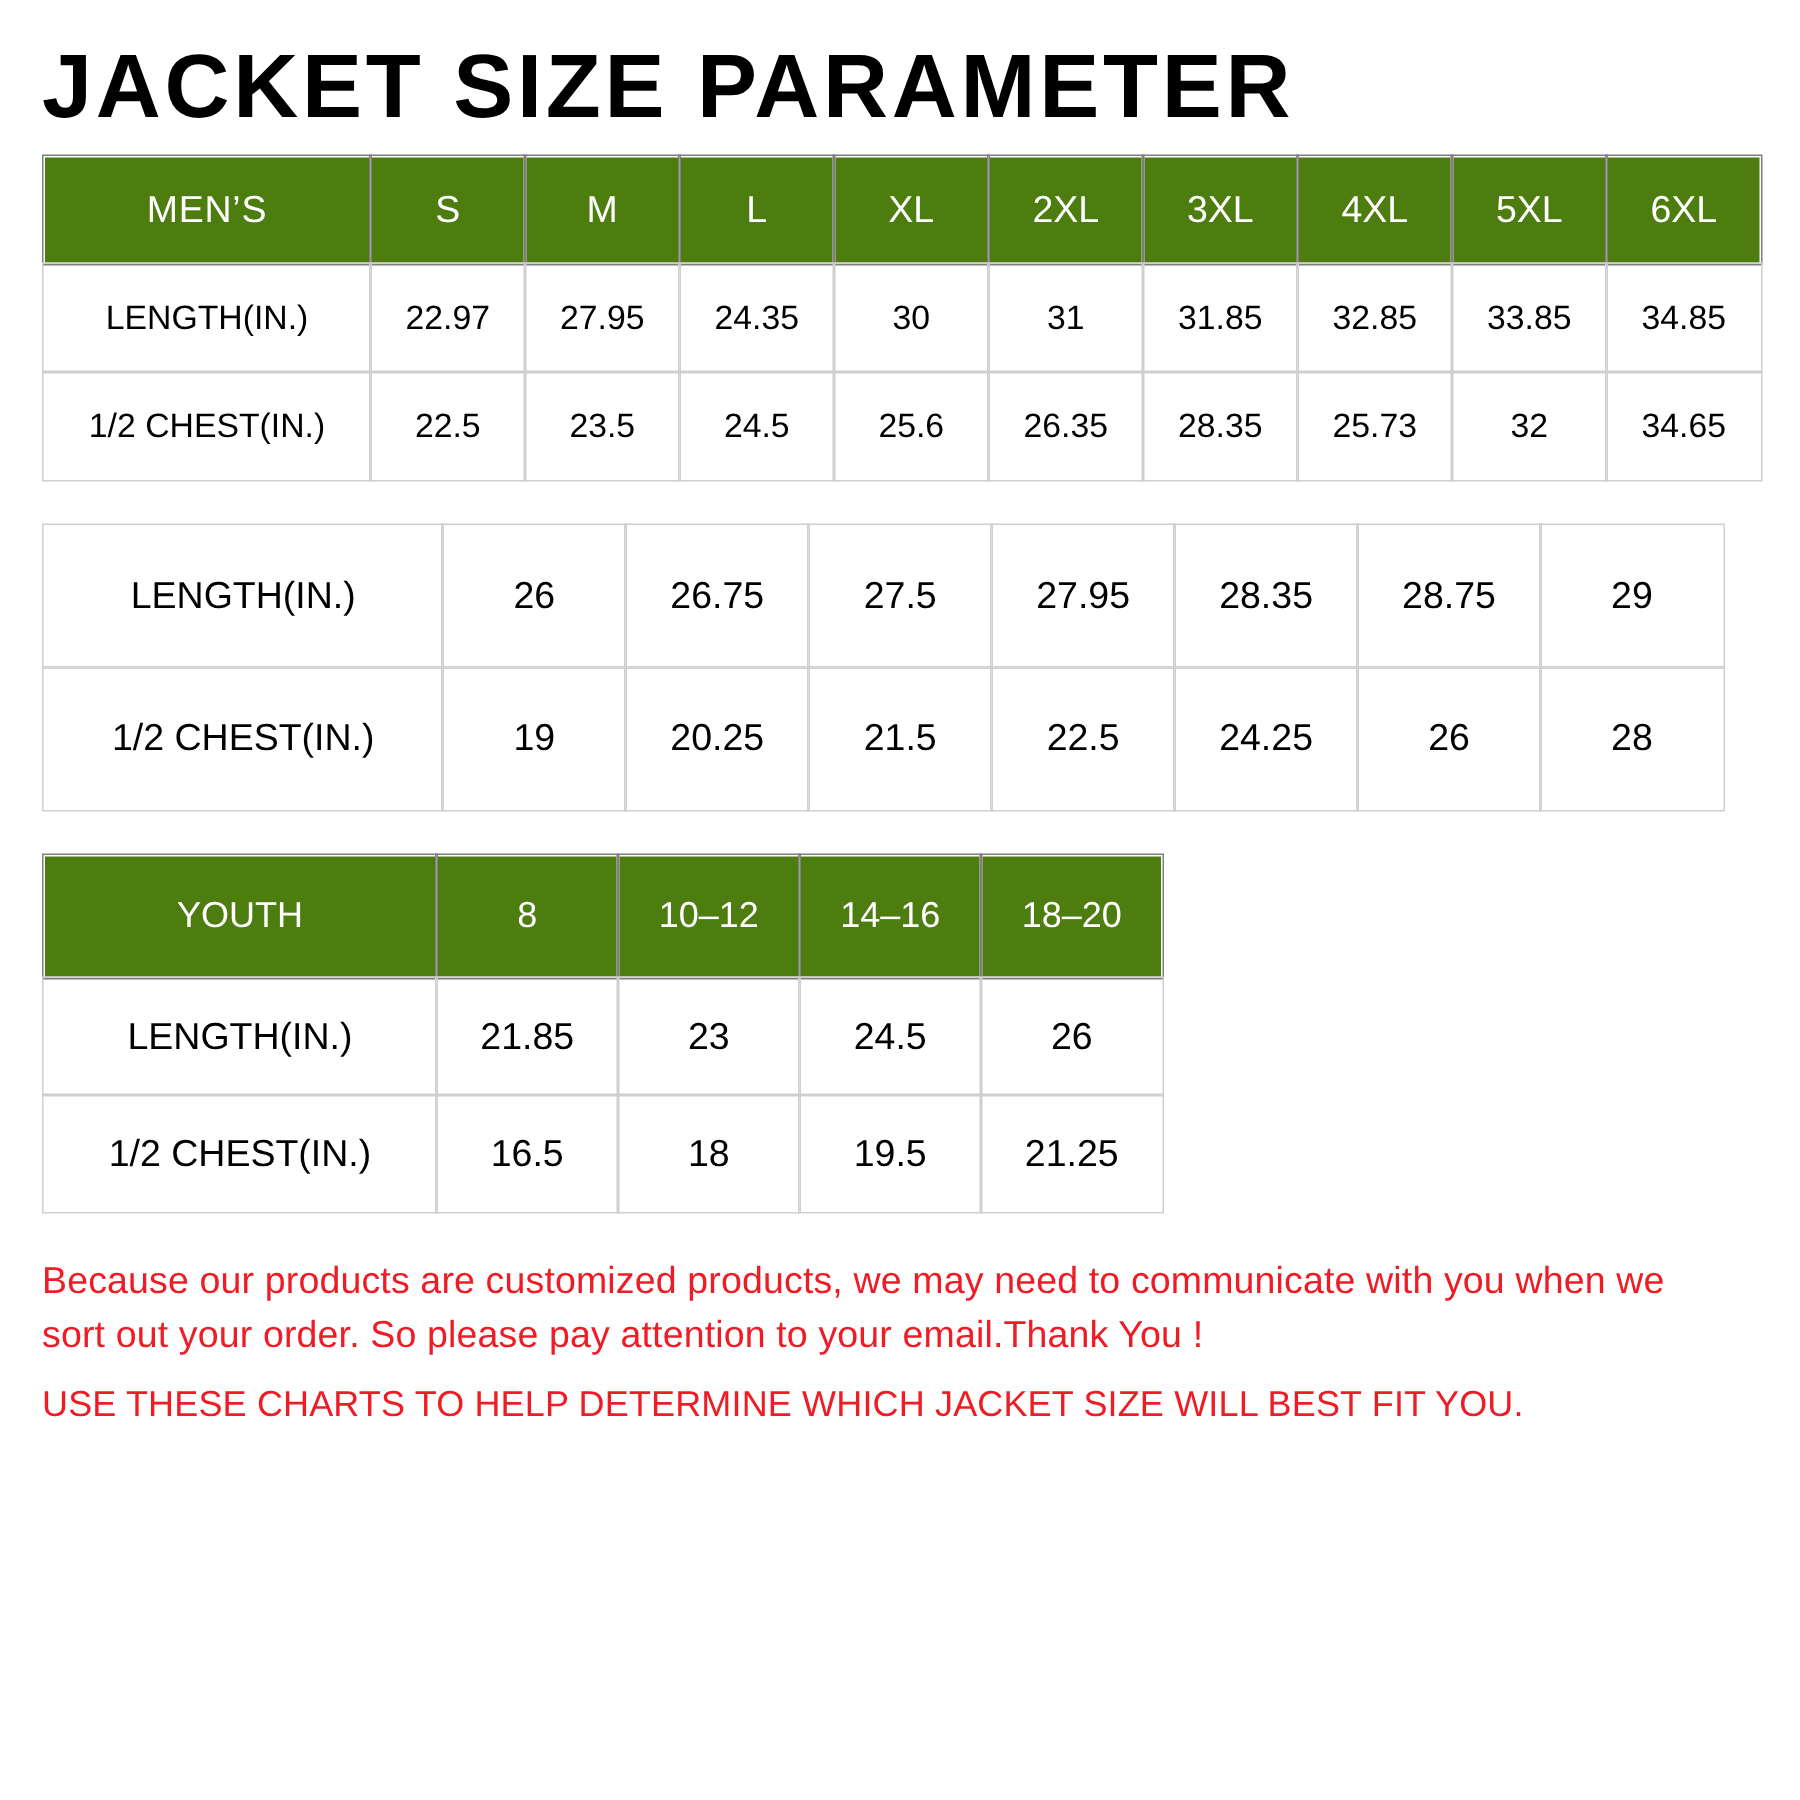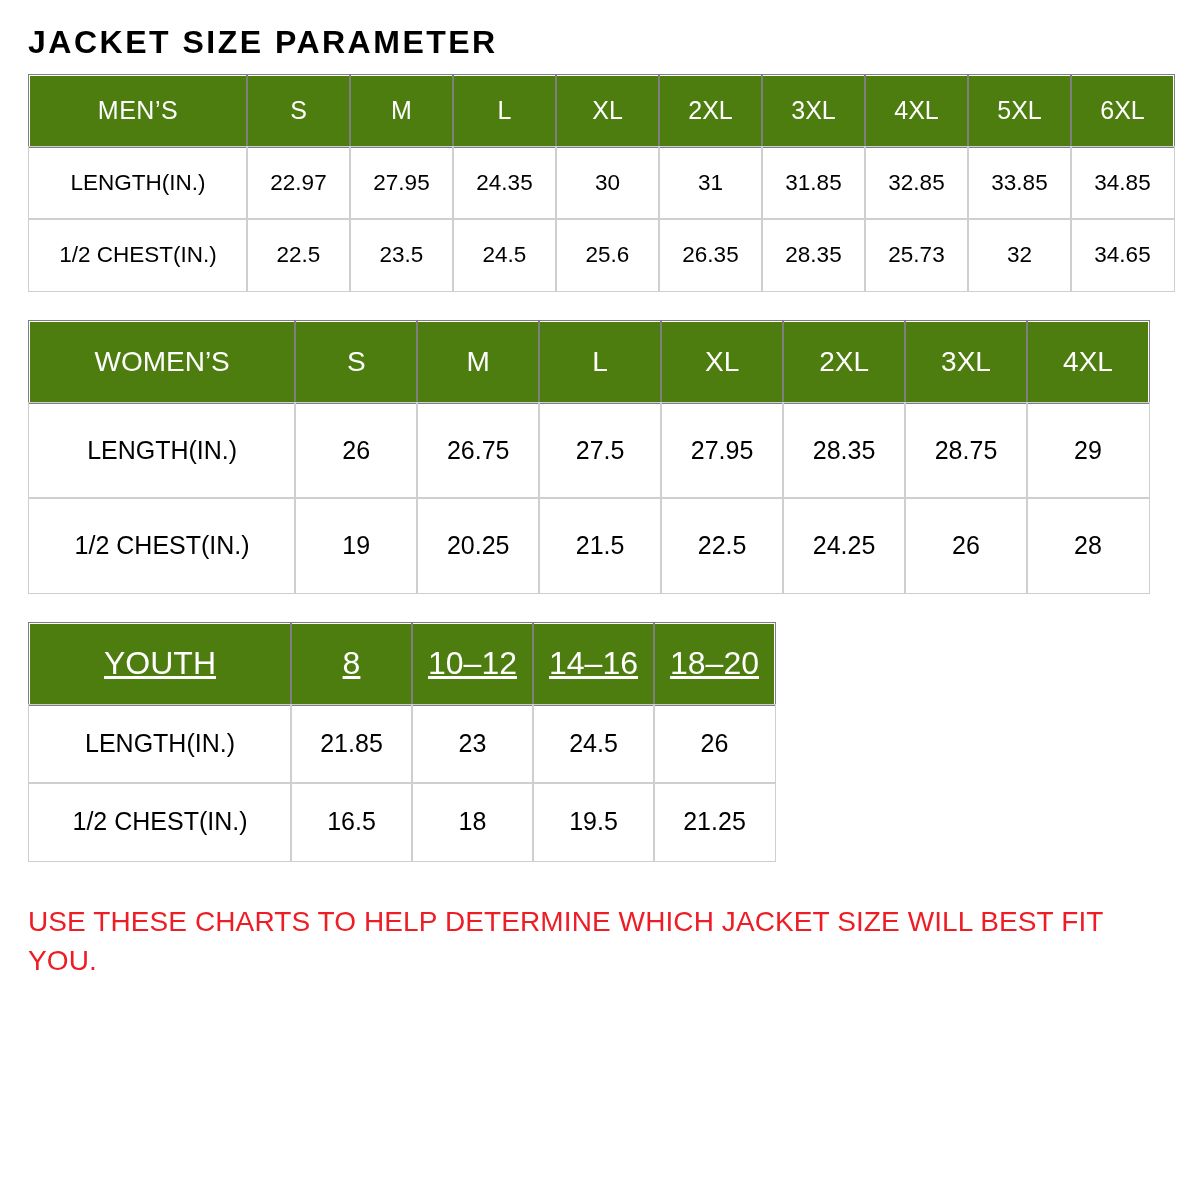--- a/index.html
+++ b/index.html
@@ -13,21 +13,21 @@
     height: 1200px;
     font-family: "Liberation Sans", sans-serif;
     color: #000000;
     position: relative;
     overflow: hidden;
   }
   .page {
     padding: 26px 28px 0 28px;
   }
   .title {
-    font-size: 32px;
+    font-size: 60px;
     font-weight: bold;
     letter-spacing: 2.5px;
     line-height: 1.05;
     margin: 0 0 14px 0;
     color: #000;
   }
   .note {
     color: #ee1c25;
     font-size: 24.5px;
     line-height: 1.28;
@@ -63,36 +63,36 @@
 
   
   #women-table { width: 1122px; }
   #women-table tr.head td { height: 82px; font-size: 28px; }
   #women-table tr.row td { height: 95px; font-size: 25px; }
   #women-table td.label { width: 262px; }
   #women-table td.val { width: 120px; }
 
   
   #youth-table { width: 748px; }
-  #youth-table tr.head td { height: 82px; font-size: 32px; text-decoration: underline; }
+  #youth-table tr.head td { height: 82px; font-size: 24px; }
   #youth-table tr.row td { height: 78px; font-size: 25px; }
   #youth-table td.label { width: 262px; }
   #youth-table td.val { width: 121px; }
 
   .footnote {
     color: #ee1c25;
     font-size: 25px;
     line-height: 1.42;
     letter-spacing: 0.1px;
     margin: 6px 0 0 0;
     max-width: 1120px;
   }
   .footnote.second {
-    margin-top: 40px;
-    font-size: 28px;
+    margin-top: 12px;
+    font-size: 24px;
   }
 </style>
 </head>
 <body>
 
 <div class="page">
 
   <h1 class="title">JACKET SIZE PARAMETER</h1>
 
 
@@ -132,30 +132,20 @@
         <td class="val">28.35</td>
         <td class="val">25.73</td>
         <td class="val">32</td>
         <td class="val">34.65</td>
       </tr>
     </tbody>
   </table>
 
   <table class="size" id="women-table">
     <tbody>
-      <tr class="head">
-        <td class="label">WOMEN’S</td>
-        <td class="val">S</td>
-        <td class="val">M</td>
-        <td class="val">L</td>
-        <td class="val">XL</td>
-        <td class="val">2XL</td>
-        <td class="val">3XL</td>
-        <td class="val">4XL</td>
-      </tr>
       <tr class="row">
         <td class="label">LENGTH(IN.)</td>
         <td class="val">26</td>
         <td class="val">26.75</td>
         <td class="val">27.5</td>
         <td class="val">27.95</td>
         <td class="val">28.35</td>
         <td class="val">28.75</td>
         <td class="val">29</td>
       </tr>
@@ -191,15 +181,16 @@
       <tr class="row">
         <td class="label">1/2 CHEST(IN.)</td>
         <td class="val">16.5</td>
         <td class="val">18</td>
         <td class="val">19.5</td>
         <td class="val">21.25</td>
       </tr>
     </tbody>
   </table>
 
+  <p class="footnote">Because our products are customized products, we may need to communicate with you when we sort out your order. So please pay attention to your email.Thank You !</p>
   <p class="footnote second">USE THESE CHARTS TO HELP DETERMINE WHICH JACKET SIZE WILL BEST FIT YOU.</p>
 
 </div>
 
 </body></html>

